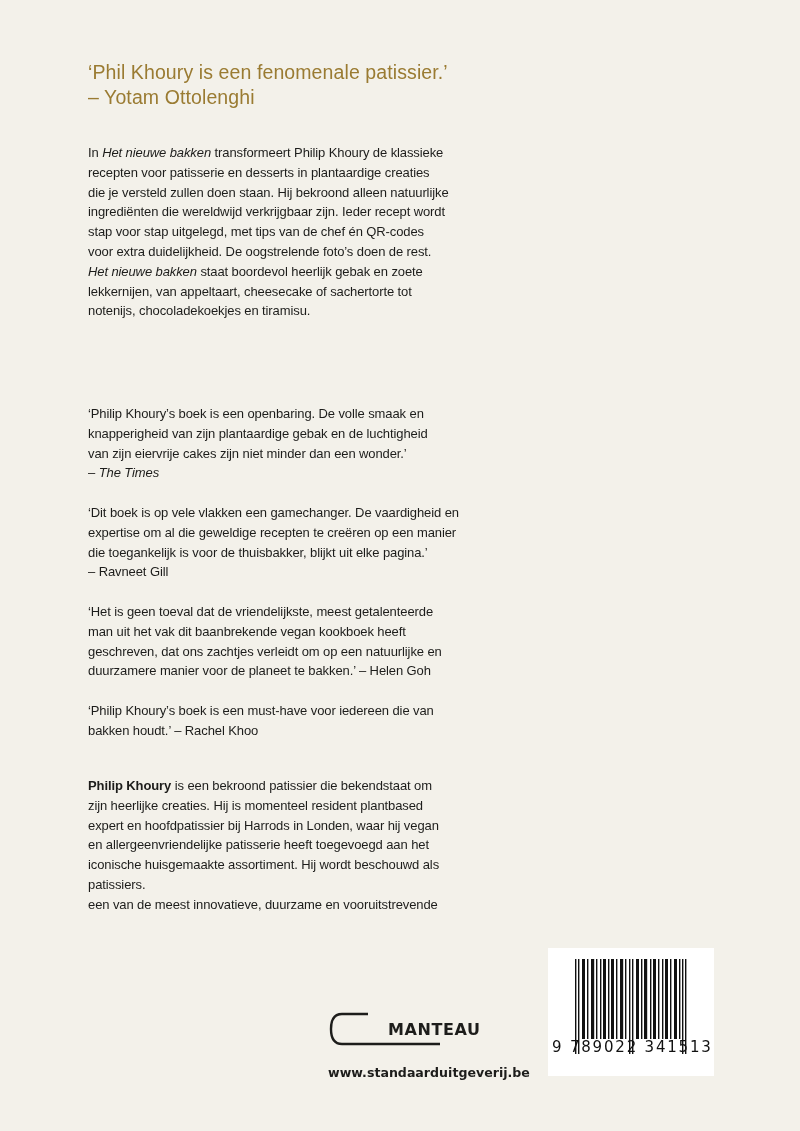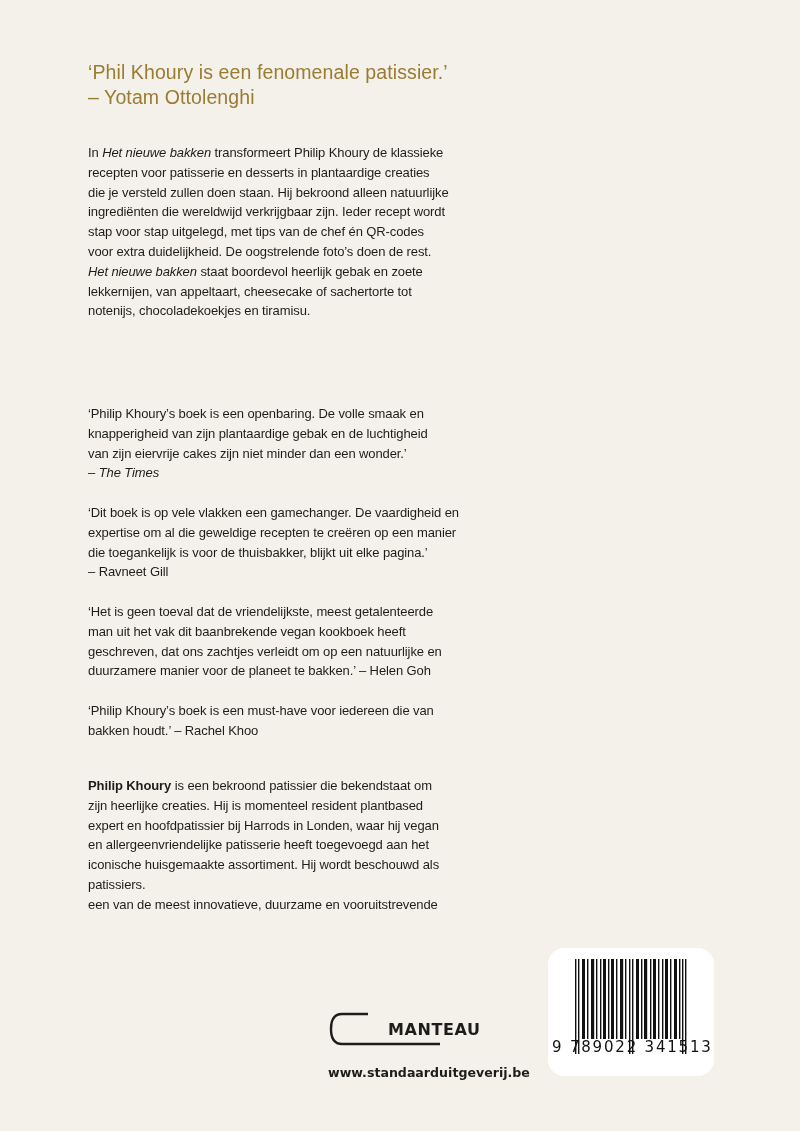--- a/index.html
+++ b/index.html
@@ -87,21 +87,20 @@
       text-align: right;
     }
 
     .barcode-box {
       position: absolute;
       left: 548px;
       top: 948px;
       width: 166px;
       height: 128px;
       background: #ffffff;
-      border-radius: 16px;
     }
     .barcode-bars {
       position: absolute;
       left: 17px;
       top: 11px;
       width: 136px;
       height: 95px;
     }
     .barcode-number {
       position: absolute;

